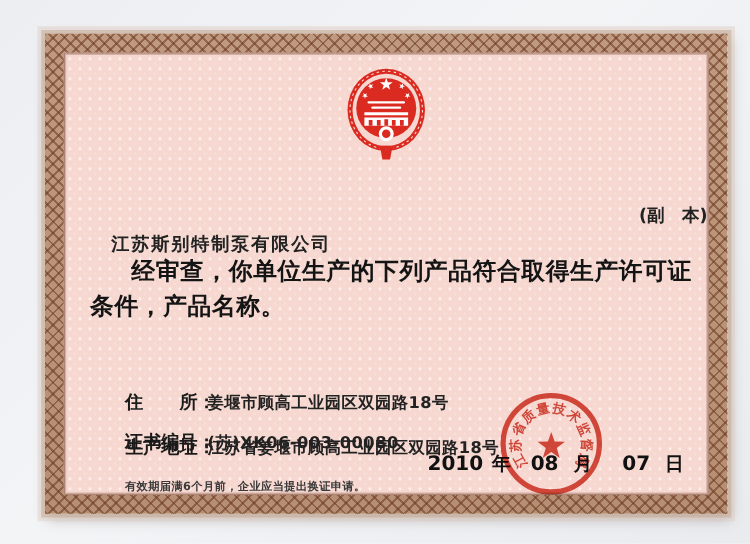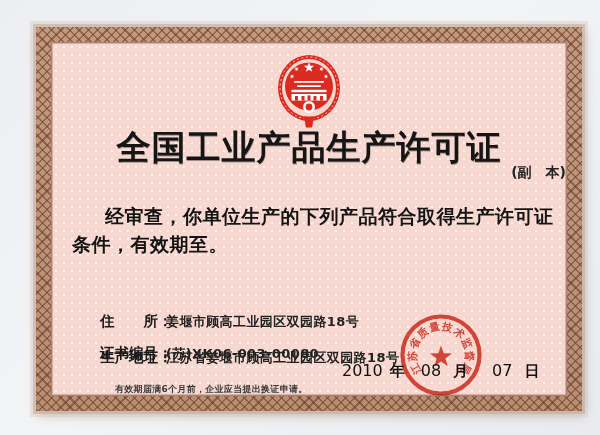--- a/index.html
+++ b/index.html
@@ -64,26 +64,26 @@
   .field{position:absolute;left:48px;white-space:nowrap;}
   .field .lbl{
     display:inline-block;width:66px;font-size:14.5px;font-weight:bold;
     color:#1a1a1a;white-space:pre;vertical-align:baseline;
   }
   .field .val{font-size:13px;font-weight:bold;letter-spacing:.4px;color:#222;}
   .field .note{font-size:10.5px;font-weight:bold;color:#222;}
   .f0{top:219px;} .f1{top:252px;margin-top:16px;} .f2{top:278px;margin-top:26px;} .f3{top:300px;} .f4{top:322px;}
 
   .footnote{
-    position:absolute;left:63px;top:340px;
+    position:absolute;left:48px;top:340px;
     font-size:9px;font-weight:bold;color:#3a3a3a;letter-spacing:.3px;
   }
 
   .date-row{position:absolute;left:290px;top:318px;white-space:nowrap;}
-  .date-row .num{font-size:16px;font-weight:normal;color:#111;}
+  .date-row .num{font-size:16px;font-weight:bold;color:#111;}
   .date-row .cn{font-size:15px;font-weight:bold;color:#111;}
   .dr-ylab{margin-left:7px;} .dr-m{margin-left:16px;} .dr-mlab{margin-left:12px;}
   .dr-d{margin-left:24px;} .dr-dlab{margin-left:12px;}
 
   .seal{
     position:absolute;left:347px;top:270px;width:84px;height:84px;
     opacity:.88;mix-blend-mode:multiply;
   }
   .seal text{
     font-family:"DejaVu Sans","Liberation Sans",sans-serif;
@@ -118,25 +118,25 @@
         <rect x="36.5" y="42" width="3" height="4.6" fill="#db2a20"></rect>
         <rect x="42.5" y="41.4" width="3" height="5.2" fill="#db2a20"></rect>
         <rect x="48.5" y="42" width="3" height="4.6" fill="#db2a20"></rect>
         <rect x="55" y="42" width="3" height="4.6" fill="#db2a20"></rect>
         <circle cx="44" cy="53" r="6" fill="#ffffff"></circle>
         <circle cx="44" cy="53" r="3.4" fill="#db2a20"></circle>
         <rect x="38.5" y="62.5" width="11" height="3" fill="#db2a20"></rect>
         <path d="M39.5 65.5 h9 l-1.4 8 h-6.2 z" fill="#db2a20"></path>
       </svg>
 
-      <div class="title">全国工业产品生产许可证</div>
       <div class="subtitle">(副　本)</div>
 
+      <div class="company">江苏斯别特制泵有限公司</div>
       <div class="stmt1">经审查，你单位生产的下列产品符合取得生产许可证</div>
-      <div class="stmt2">条件，有效期至。</div>
+      <div class="stmt2">条件，产品名称。</div>
 
       <div class="field f1">
         <span class="lbl">住　　所：</span><span class="val">姜堰市顾高工业园区双园路18号</span>
       </div>
       <div class="field f2">
         <span class="lbl">生产地址：</span><span class="val">江苏省姜堰市顾高工业园区双园路18号</span>
       </div>
       <div class="field f3">
         <span class="lbl">证书编号：</span><span class="val">(苏)XK06-003-00080</span>
       </div>

